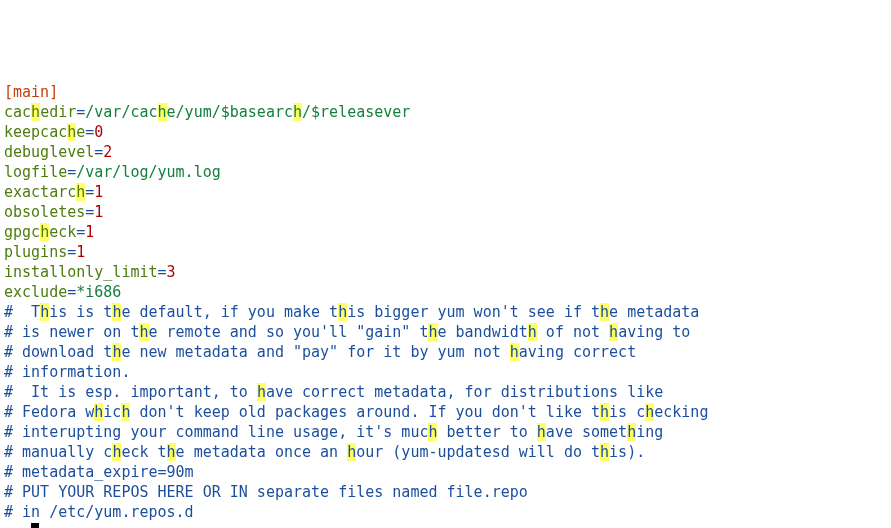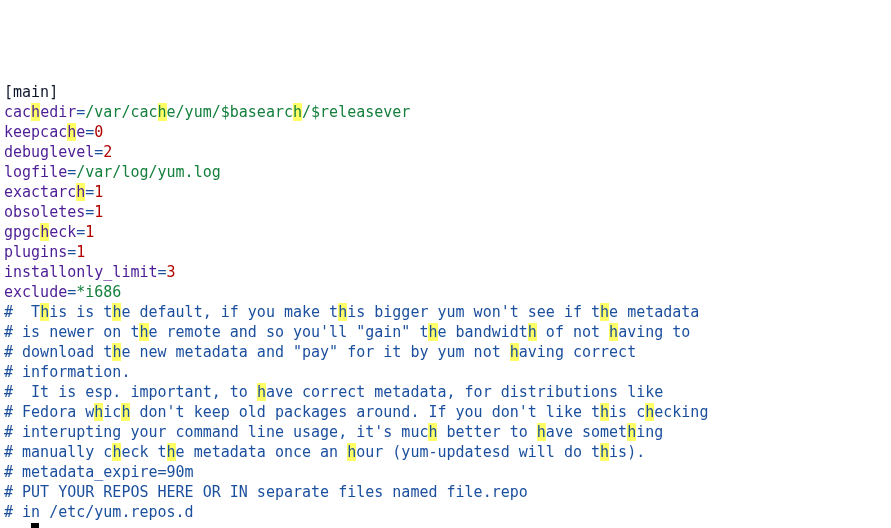--- a/index.html
+++ b/index.html
@@ -5,22 +5,22 @@
   body {
     margin: 0;
     padding: 2px 4px;
     background: #ffffff;
     font-family: "DejaVu Sans Mono", "Liberation Mono", "Courier New", monospace;
     font-size: 15px;
     line-height: 20px;
     white-space: pre;
     color: #222;
   }
-  .section  { color: #0f172a; }
-  .key      { color: #4c1d95; }
+  .section  { color: #c2410c; }
+  .key      { color: #4d7c0f; }
   .eq       { color: #1b4f9e; }
   .val, .txt { color: #15803d; }
   .num      { color: #b00000; }
   .comment  { color: #1b4f9e; }
   .cmd      { color: #000; }
   .hl       { background: #ffff66; }
   .cursor {
     display: inline-block;
     width: 0.56em;
     height: 1.1em;

